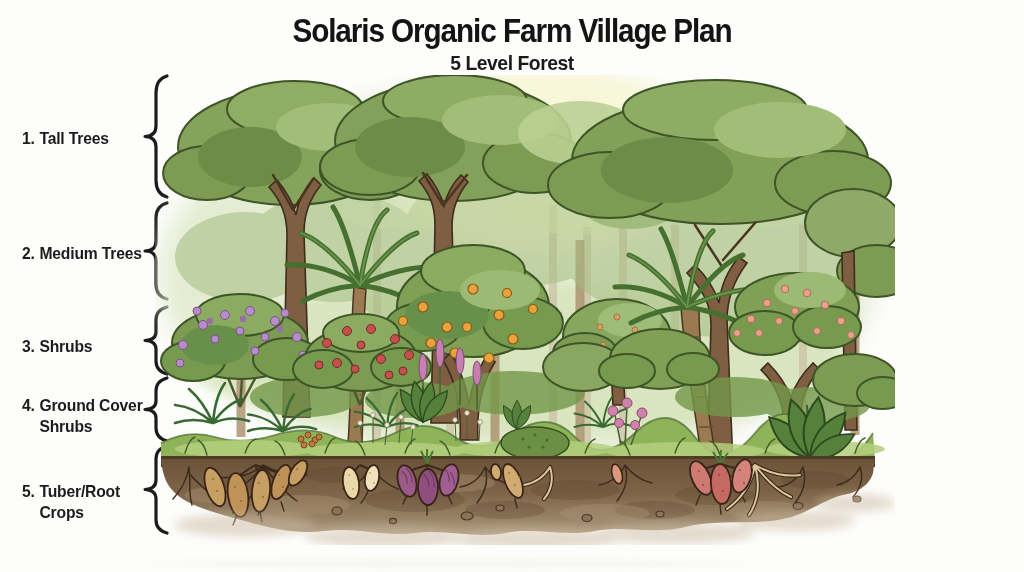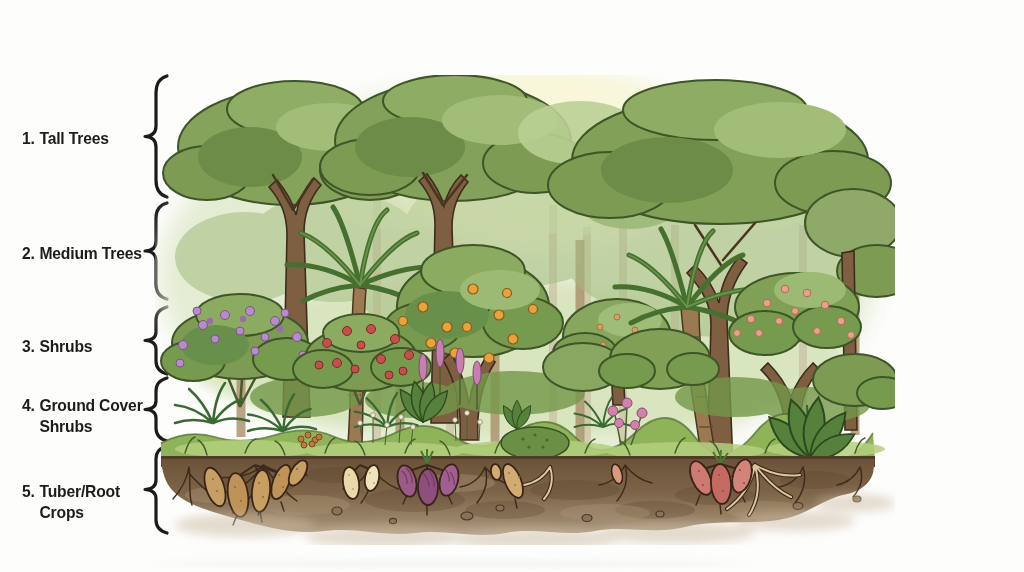--- a/index.html
+++ b/index.html
@@ -31,20 +31,24 @@
   .cnp{stroke:#3d5527;stroke-width:2;}
   .trk{fill:#7e5f41;stroke:#3e2c1c;stroke-width:1.6;}
   .floor-shadow{position:absolute;left:150px;top:560px;width:600px;height:7px;
     background:#ececea;border-radius:50%;filter:blur(3px);opacity:.55;}
 </style>
 </head>
 <body>
 
 <div class="stage">
 
+  <div class="hdr">
+    <h1>Solaris Organic Farm Village Plan</h1>
+    <h2>5 Level Forest</h2>
+  </div>
 
   <div class="legend-item" style="top:128px">
     <span class="num">1.</span>
     <span class="lines">
         <span>Tall Trees</span>
       </span>
   </div>
   <div class="legend-item" style="top:243px">
     <span class="num">2.</span>
     <span class="lines">

